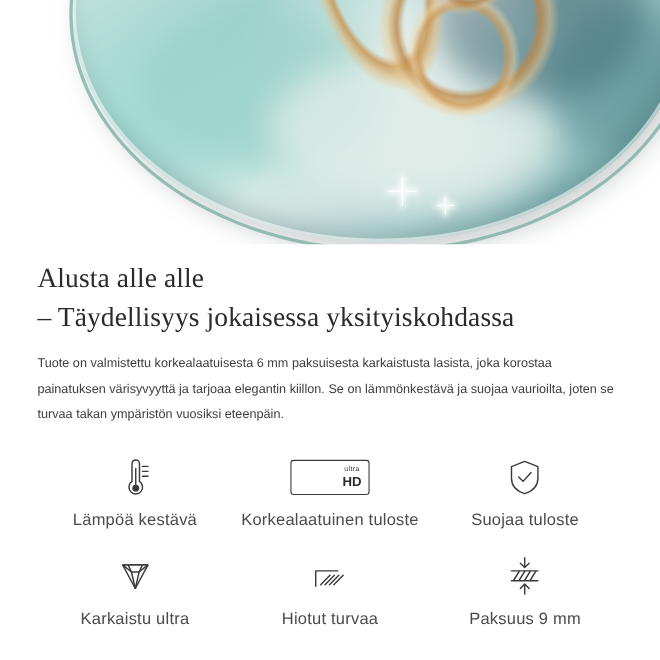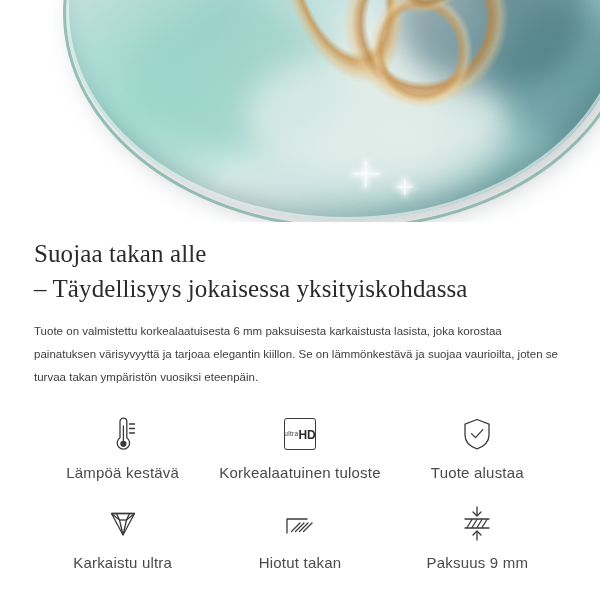--- a/index.html
+++ b/index.html
@@ -185,23 +185,25 @@
     color: #4a4a4a;
     text-align: center;
     letter-spacing: 0.2px;
   }
   .ultrahd-box {
     width: 30px;
     height: 30px;
     border: 1.3px solid #3a3a3a;
     border-radius: 3px;
     display: flex;
+    flex-direction: column;
     align-items: center;
     justify-content: center;
     line-height: 1;
+    padding-left: 40px;
   }
   .ultrahd-box .u { font-size: 6.5px; letter-spacing: 0.3px; color: #3a3a3a; }
   .ultrahd-box .hd { font-size: 12px; font-weight: 700; color: #2b2b2b; margin-top: 1px; }
 </style>
 </head>
 <body>
 
 <div class="page">
 
   <div class="hero">
@@ -219,21 +221,21 @@
       <div class="plate-rim"></div>
       <div class="sparkle sp1"></div>
       <div class="sparkle sp2"></div>
     </div>
     <div class="plate-edge" style="left:63px; top:-203px; width:566px; height:426px;"></div>
   </div>
 
   <div class="content">
 
     <h1 class="headline">
-      <span>Suojaa takan alle</span>
+      <span>Alusta alle alle</span>
       <span class="line2">– Täydellisyys jokaisessa yksityiskohdassa</span>
     </h1>
 
     <p class="body-copy">Tuote on valmistettu korkealaatuisesta 6 mm paksuisesta karkaistusta lasista, joka korostaa painatuksen värisyvyyttä ja tarjoaa elegantin kiillon. Se on lämmönkestävä ja suojaa vaurioilta, joten se turvaa takan ympäristön vuosiksi eteenpäin.</p>
 
     <div class="features">
 
       <div class="feature">
         <div class="feature-icon">
           <svg width="34" height="38" viewBox="0 0 34 38" fill="none" stroke="#3a3a3a" stroke-width="1.3" stroke-linecap="round">
@@ -258,21 +260,21 @@
         <div class="feature-label">Korkealaatuinen tuloste</div>
       </div>
 
       <div class="feature">
         <div class="feature-icon">
           <svg width="34" height="38" viewBox="0 0 34 38" fill="none" stroke="#3a3a3a" stroke-width="1.3" stroke-linecap="round" stroke-linejoin="round">
             <path d="M17 4.5 L29 9.2 V20 c0 7.4-5.4 11.6-12 13.8C10.4 31.6 5 27.4 5 20 V9.2 Z"></path>
             <polyline points="11.5,18.6 15.5,22.6 22.8,14.6"></polyline>
           </svg>
         </div>
-        <div class="feature-label">Tuote alustaa</div>
+        <div class="feature-label">Suojaa tuloste</div>
       </div>
 
       <div class="feature">
         <div class="feature-icon">
           <svg width="38" height="34" viewBox="0 0 38 34" fill="none" stroke="#3a3a3a" stroke-width="1.3" stroke-linejoin="round">
             <path d="M7.5 6.5 H30.5 L19 28 Z"></path>
             <line x1="7.5" y1="6.5" x2="30.5" y2="6.5"></line>
             <path d="M12.5 6.5 L15.5 13 L19 28"></path>
             <path d="M25.5 6.5 L22.5 13 L19 28"></path>
             <line x1="15.5" y1="13" x2="22.5" y2="13"></line>
@@ -286,21 +288,21 @@
       <div class="feature">
         <div class="feature-icon">
           <svg width="38" height="34" viewBox="0 0 38 34" fill="none" stroke="#3a3a3a" stroke-width="1.3" stroke-linecap="round" stroke-linejoin="round">
             <path d="M6 26 L6 12 L26 12"></path>
             <line x1="10.5" y1="24.5" x2="19" y2="16"></line>
             <line x1="14.5" y1="24.5" x2="23" y2="16"></line>
             <line x1="18.5" y1="24.5" x2="27" y2="16"></line>
             <line x1="22.5" y1="24.5" x2="31" y2="16"></line>
           </svg>
         </div>
-        <div class="feature-label">Hiotut takan</div>
+        <div class="feature-label">Hiotut turvaa</div>
       </div>
 
       <div class="feature">
         <div class="feature-icon">
           <svg width="34" height="40" viewBox="0 0 34 40" fill="none" stroke="#3a3a3a" stroke-width="1.3" stroke-linecap="round" stroke-linejoin="round">
             <line x1="17" y1="3" x2="17" y2="11"></line>
             <polyline points="13,8 17,12 21,8"></polyline>
             <line x1="5" y1="15" x2="29" y2="15"></line>
             <line x1="5" y1="24" x2="29" y2="24"></line>
             <line x1="7" y1="23.5" x2="12" y2="15.5"></line>

